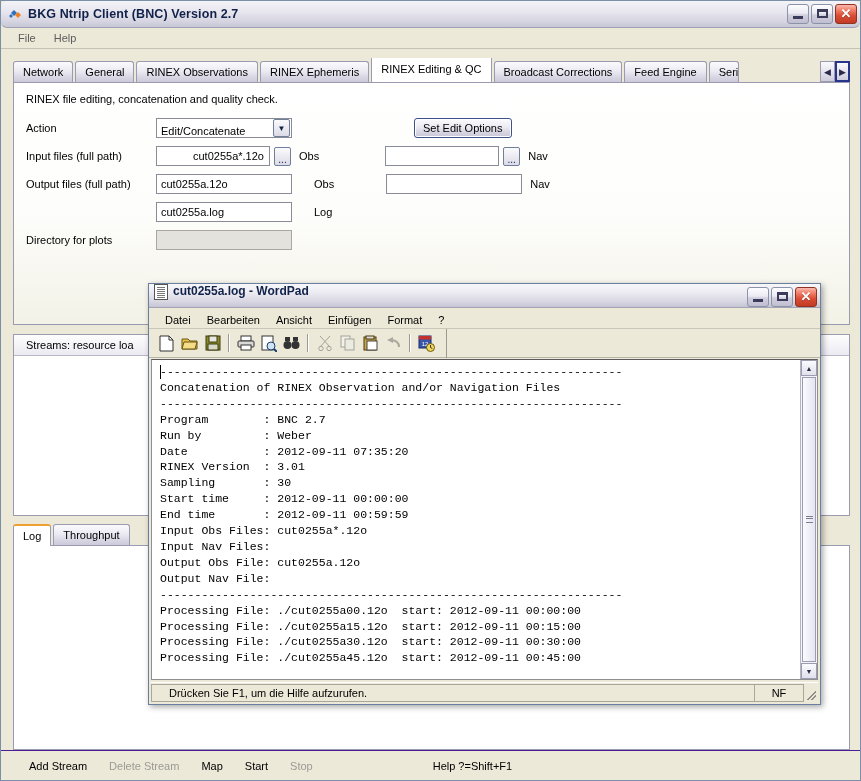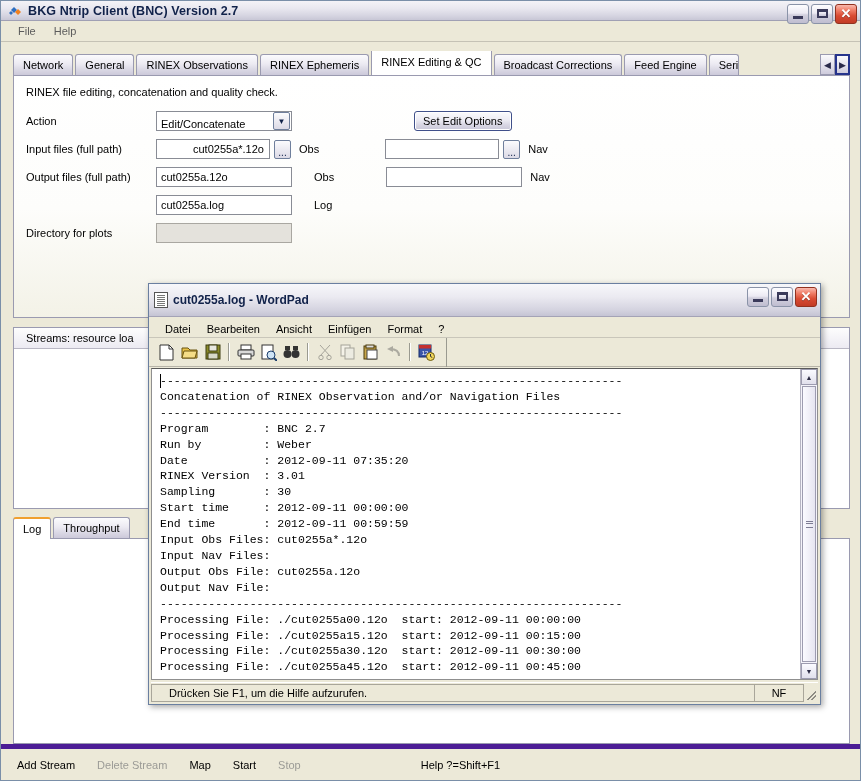--- a/index.html
+++ b/index.html
@@ -19,27 +19,28 @@
     left: 0; top: 0;
     width: 861px; height: 781px;
     background: #ece9d8;
     border: 1px solid #7a8fa8;
     display: flex;
     flex-direction: column;
   }
 
   
   .titlebar {
-    height: 20px;
+    height: 27px;
     background: linear-gradient(to bottom, #f4f3f7 0%, #e8e7ef 40%, #d7d6e2 75%, #c8c7d6 100%);
     border-bottom: 1px solid #a0a0b4;
     display: flex;
     align-items: center;
     padding: 0 2px 0 6px;
     position: relative;
+    border-radius: 6px;
   }
   .titlebar .tb-icon {
     width: 16px; height: 16px;
     margin-right: 5px;
     position: relative;
     flex: none;
   }
   .titlebar .tb-title {
     font-size: 12.5px;
     font-weight: bold;
@@ -244,25 +245,25 @@
   .logpanel {
     margin: 0 10px 0 12px;
     flex: 1;
     background: #fff;
     border: 1px solid #9a9ab0;
     min-height: 10px;
   }
 
   
   .bottombar {
-    height: 36px;
-    border-top: 5px solid #4c1d95;
+    height: 30px;
+    border-top: 1px solid #4c1d95;
     background: #ece9d8;
     display: flex; align-items: center;
-    padding-left: 16px;
+    padding-left: 28px;
     flex: none;
   }
   .bottombar .bb {
     margin-right: 22px;
     font-size: 11px;
     cursor: default;
   }
   .bottombar .bb.disabled { color: #9b9b96; }
   .bottombar .bb-help { margin-left: 98px; font-size: 11px; }
 
@@ -271,24 +272,24 @@
     position: absolute;
     left: 148px; top: 283px;
     width: 673px; height: 422px;
     background: #ece9d8;
     border: 1px solid #6a7fa0;
     box-shadow: 2px 2px 6px rgba(0,0,0,.35);
     display: flex; flex-direction: column;
     z-index: 50;
   }
   .wp-titlebar {
-    height: 33px;
+    height: 24px;
     background: linear-gradient(to bottom, #f7f7fa 0%, #ebeaf1 40%, #d6d5e1 78%, #c5c4d4 100%);
     border-bottom: 1px solid #a4a3b6;
-    display: flex; align-items: center;
+    display: flex; 
     padding-left: 5px;
     position: relative;
   }
   .wp-titlebar .wp-title {
     font-size: 12px; font-weight: bold; color: #11224a;
     margin-left: 5px;
   }
   .wp-doc-icon {
     width: 14px; height: 16px;
     background: #fff;

